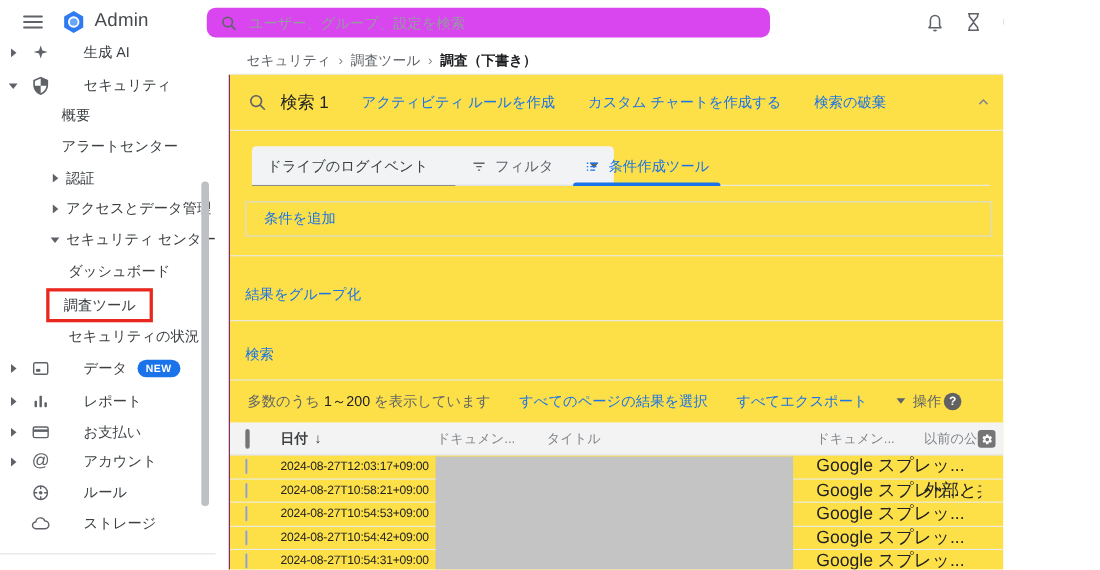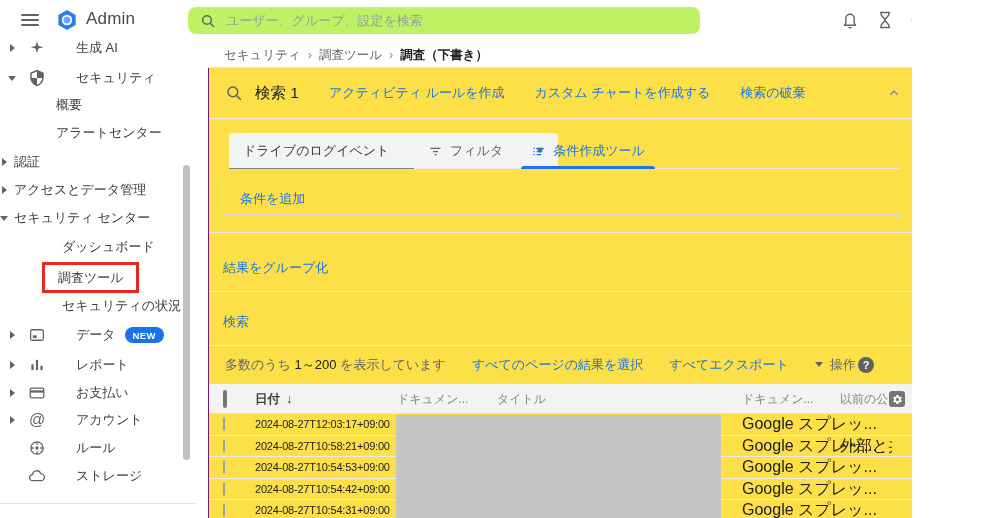--- a/index.html
+++ b/index.html
@@ -10,36 +10,36 @@
     overflow:hidden; font-size:13px;
   }
   svg { display:block; }
 
   
   .topbar { position:absolute; left:0; top:0; width:1000px; height:40px; background:#fff; z-index:5; }
   .hamburger { position:absolute; left:21px; top:11px; width:18px; height:18px; cursor:pointer; }
   .hamburger span { display:block; height:2px; background:#5f6368; margin:3px 0; border-radius:1px; }
   .logo { position:absolute; left:55px; top:8px; }
   .app-title { position:absolute; left:86px; top:9px; font-size:17px; color:#454a4e; letter-spacing:.2px; }
-  .gsearch { position:absolute; left:188px; top:7px; width:512px; height:27px; background:#bef264; border-radius:8px; display:flex; align-items:center; padding:0 12px; }
+  .gsearch { position:absolute; left:188px; top:7px; width:512px; height:27px; background:#d946ef; border-radius:8px; display:flex; align-items:center; padding:0 12px; }
   .gsearch input { border:none; outline:none; background:transparent; font:13px "Liberation Sans","DejaVu Sans",sans-serif; color:#3c4043; width:440px; margin-left:10px; }
   .gsearch input::placeholder { color:#969ba1; }
   .tb-ic { position:absolute; top:10px; width:20px; height:20px; cursor:pointer; }
   .avatar { position:absolute; left:969px; top:6px; width:28px; height:28px; border-radius:50%; background:#7e99a7; color:#fff; font-size:16px; display:flex; align-items:center; justify-content:center; cursor:pointer; }
 
   
   .nav-row { position:absolute; left:0; height:26px; display:flex; align-items:center; cursor:pointer; color:#3c4043; white-space:nowrap; }
   .arr { width:10px; display:inline-block; flex:0 0 10px; }
   .arr.r::before { content:""; display:block; width:0; height:0; border-left:5px solid #5f6368; border-top:4px solid transparent; border-bottom:4px solid transparent; margin-left:2px; }
   .arr.d::before { content:""; display:block; width:0; height:0; border-top:5px solid #5f6368; border-left:4px solid transparent; border-right:4px solid transparent; margin-top:1px; }
   .nav-ic { margin-left:10px; width:18px; flex:0 0 18px; }
   .nav-lb { margin-left:30px; }
   .lv0 { padding-left:8px; }
   .lv1 { padding-left:56px; }
-  .lv1a { }
+  .lv1a { padding-left:46px; }
   .lv1a .nav-lb { margin-left:4px; }
   .lv2 { padding-left:62px; }
   .nav-hl { position:absolute; left:42px; top:262px; width:97px; height:31px; border:3px solid #e8271e; display:flex; align-items:center; padding-left:13px; cursor:pointer; }
   .badge-new { margin-left:9px; background:#1a73e8; color:#fff; font-size:9.5px; font-weight:bold; letter-spacing:.4px; padding:2.5px 8px; border-radius:9px; }
   .sb-scroll { position:absolute; left:183px; top:165px; width:7px; height:295px; background:#bdc1c6; border-radius:4px; cursor:pointer; }
   .sb-divider { position:absolute; left:0; top:503px; width:196px; height:1px; background:#e0e2e5; }
 
   
   .crumbs { position:absolute; left:224px; top:47px; font-size:12.5px; color:#5f6368; cursor:default; }
   .crumbs .lnk { cursor:pointer; }

